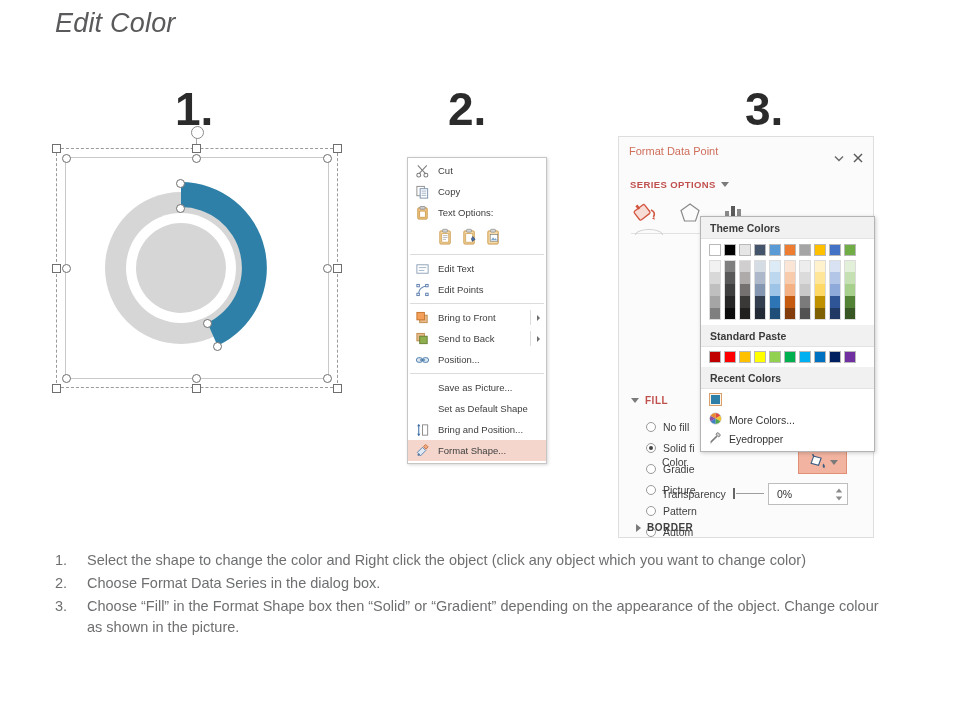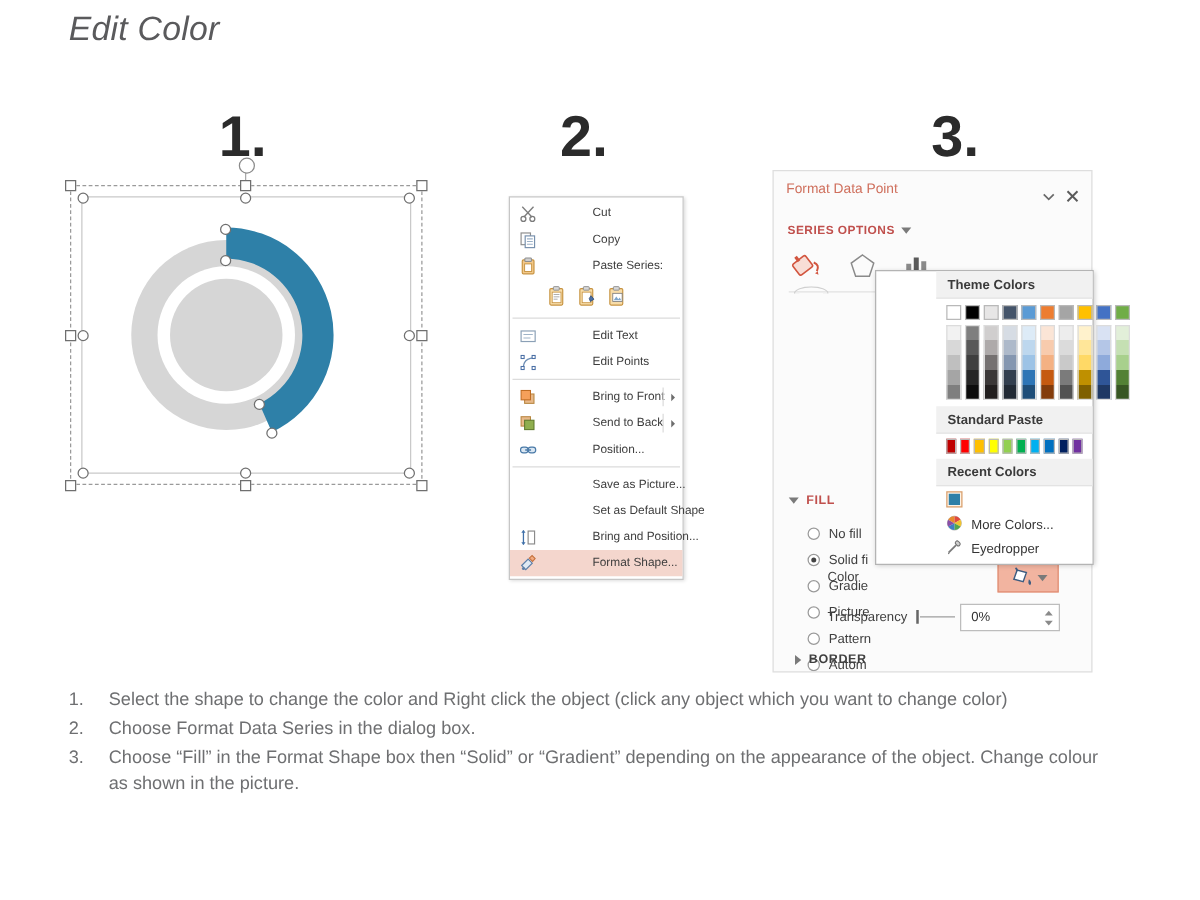--- a/index.html
+++ b/index.html
@@ -57,21 +57,21 @@
     position:absolute;left:407px;top:157px;width:140px;
     background:#ffffff;border:1px solid #c6c6c6;
     box-shadow:1px 1px 3px rgba(0,0,0,.16);
     font-size:9.5px;color:#3d3d3d;padding:2px 0 2px 0;
     box-sizing:border-box;
   }
   .mi{
     position:relative;display:flex;align-items:center;height:21px;
     padding-left:30px;padding-right:6px;white-space:nowrap;
   }
-  .mi .lbl{font-size:9.5px;margin-left:36px;}
+  .mi .lbl{font-size:9.5px;}
   .mi.disabled .lbl{color:#aeaeae;}
   .mi.sel{background:#f4d6cd;}
   .mi .ic{
     position:absolute;left:7px;top:50%;transform:translateY(-50%);
     width:15px;height:15px;
   }
   .mi .arrow{
     position:absolute;right:6px;top:50%;transform:translateY(-50%);
     width:0;height:0;border-left:3.5px solid #6d6d6d;
     border-top:3px solid transparent;border-bottom:3px solid transparent;
@@ -152,21 +152,21 @@
   }
   .border-hdr{
     position:absolute;left:10px;top:522px;font-size:10px;font-weight:bold;
     color:#3f3f3f;letter-spacing:.5px;display:flex;align-items:center;gap:6px;
   }
 
   
   #flyout{
     position:absolute;left:700px;top:216px;width:175px;height:236px;
     background:#ffffff;border:1px solid #b4b4b4;
-    box-shadow:1px 1px 4px rgba(0,0,0,.2);box-sizing:border-box;padding-left:48px;
+    box-shadow:1px 1px 4px rgba(0,0,0,.2);box-sizing:border-box;
   }
   .fly-hdr{
     height:21px;background:#f1f1f1;display:flex;align-items:center;
     padding-left:9px;font-size:10.5px;font-weight:bold;color:#3b3b3b;
     border-bottom:1px solid #e3e3e3;
   }
   .swatch-grid{display:flex;padding:5px 8px 0 8px;gap:3px;}
   .sw-col{display:flex;flex-direction:column;}
   .sw{width:12px;height:12px;box-sizing:border-box;}
   .sw.top{border:1px solid #b9b9b9;margin-bottom:4px;}
@@ -282,21 +282,21 @@
     </div>
 
     <div class="mi">
       <span class="ic">
         <svg width="15" height="15" viewBox="0 0 16 16">
           <rect x="3" y="2.5" width="10" height="12" rx="1" fill="#f3c98b" stroke="#c79340" stroke-width="1"></rect>
           <rect x="5.2" y="1" width="5.6" height="3" rx="0.7" fill="#cfcfcf" stroke="#8d8d8d" stroke-width=".9"></rect>
           <rect x="5" y="6" width="6" height="6.5" fill="#ffffff" stroke="#c79340" stroke-width=".8"></rect>
         </svg>
       </span>
-      <span class="lbl">Paste Series:</span>
+      <span class="lbl">Text Options:</span>
     </div>
 
     <div class="pasterow">
       <span class="clipicon">
         <svg width="15" height="18" viewBox="0 0 16 19">
           <rect x="2" y="3" width="11" height="14" rx="1" fill="#f7dca9" stroke="#c79340" stroke-width="1"></rect>
           <rect x="5" y="1.3" width="5" height="3" rx=".6" fill="#d8d8d8" stroke="#8d8d8d" stroke-width=".8"></rect>
           <rect x="4" y="6" width="7.5" height="9" fill="#ffffff" stroke="#c79340" stroke-width=".7"></rect>
           <line x1="5.2" y1="8" x2="10.2" y2="8" stroke="#a8a8a8" stroke-width=".8"></line>
           <line x1="5.2" y1="10" x2="10.2" y2="10" stroke="#a8a8a8" stroke-width=".8"></line>

